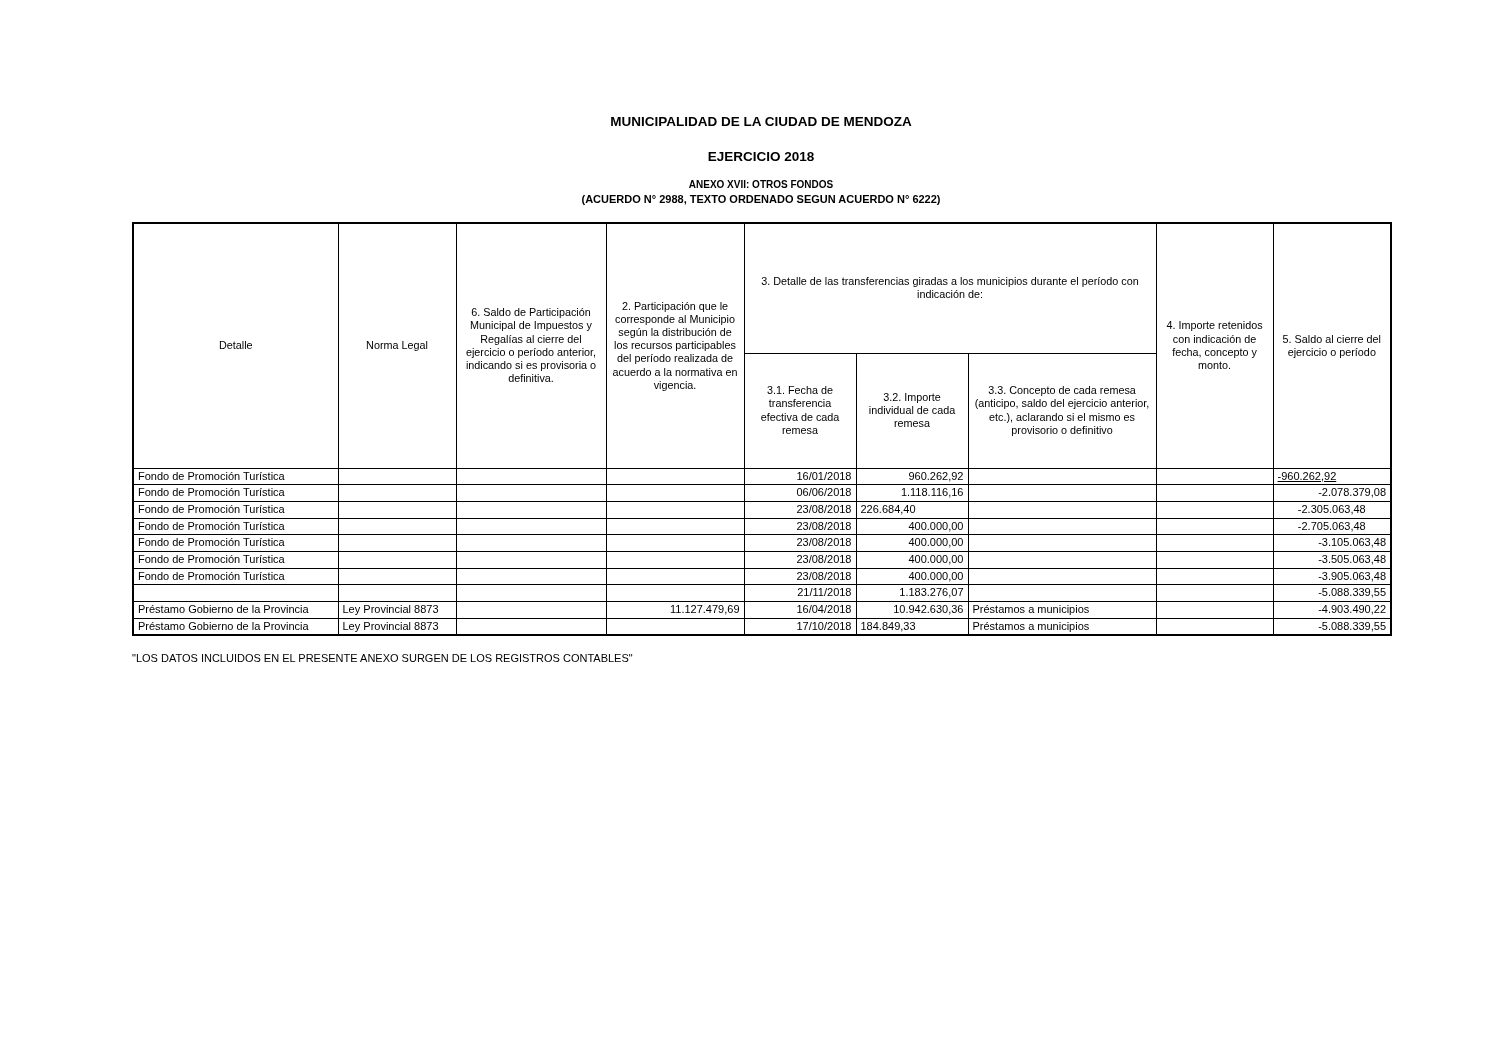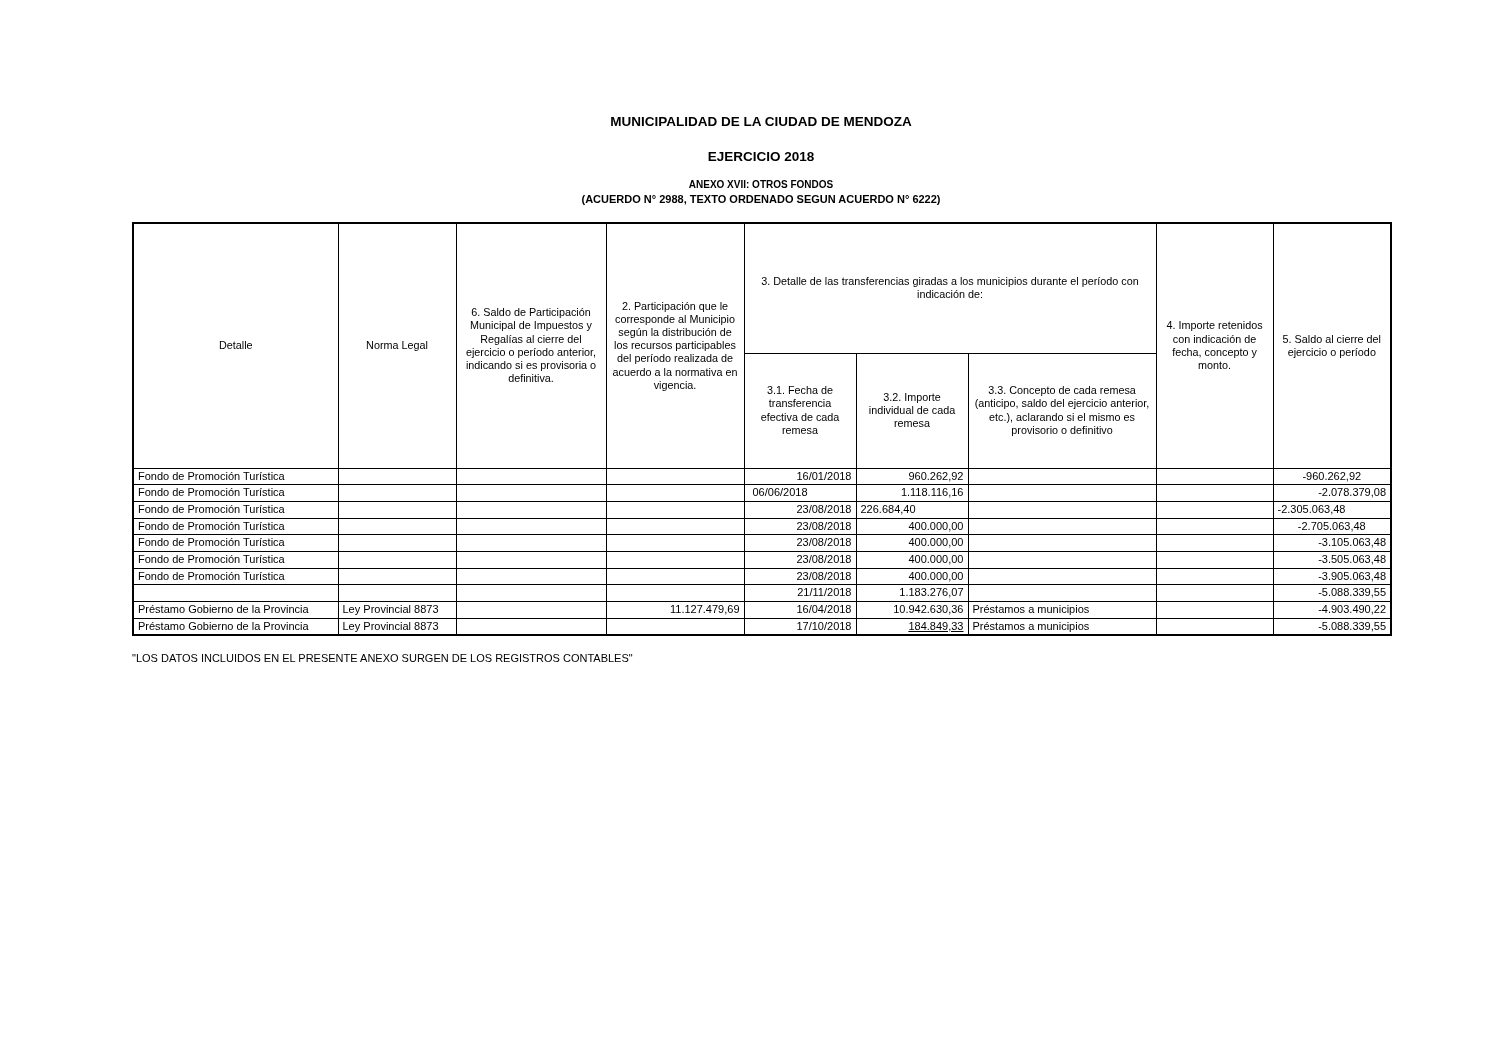--- a/index.html
+++ b/index.html
@@ -98,43 +98,43 @@
     <tbody>
         <tr>
           <td style="text-align: left;">Fondo de Promoción Turística</td>
           <td style="text-align: left;"></td>
           <td style="text-align: left;"></td>
           <td style="text-align: right;"></td>
           <td style="text-align: right;">16/01/2018</td>
           <td style="text-align: right;">960.262,92</td>
           <td style="text-align: left;"></td>
           <td style="text-align: left;"></td>
-          <td style="text-align: center;">-960.262,92</td>
-        </tr>
-        <tr>
-          <td style="text-align: left;">Fondo de Promoción Turística</td>
-          <td style="text-align: left;"></td>
-          <td style="text-align: left;"></td>
-          <td style="text-align: right;"></td>
-          <td style="text-align: left; padding-left: 8px;">06/06/2018</td>
+          <td style="text-align: left; text-decoration: underline;">-960.262,92</td>
+        </tr>
+        <tr>
+          <td style="text-align: left;">Fondo de Promoción Turística</td>
+          <td style="text-align: left;"></td>
+          <td style="text-align: left;"></td>
+          <td style="text-align: right;"></td>
+          <td style="text-align: right; padding-left: 8px;">06/06/2018</td>
           <td style="text-align: right;">1.118.116,16</td>
           <td style="text-align: left;"></td>
           <td style="text-align: left;"></td>
           <td style="text-align: right;">-2.078.379,08</td>
         </tr>
         <tr>
           <td style="text-align: left;">Fondo de Promoción Turística</td>
           <td style="text-align: left;"></td>
           <td style="text-align: left;"></td>
           <td style="text-align: right;"></td>
           <td style="text-align: right;">23/08/2018</td>
           <td style="">226.684,40</td>
           <td style="text-align: left;"></td>
           <td style="text-align: left;"></td>
-          <td style="text-align: left;">-2.305.063,48</td>
+          <td style="text-align: center;">-2.305.063,48</td>
         </tr>
         <tr>
           <td style="text-align: left;">Fondo de Promoción Turística</td>
           <td style="text-align: left;"></td>
           <td style="text-align: left;"></td>
           <td style="text-align: right;"></td>
           <td style="text-align: right;">23/08/2018</td>
           <td style="text-align: right;">400.000,00</td>
           <td style="text-align: left;"></td>
           <td style="text-align: left;"></td>
@@ -194,21 +194,21 @@
           <td style="text-align: left;">Préstamos a municipios</td>
           <td style="text-align: left;"></td>
           <td style="text-align: right;">-4.903.490,22</td>
         </tr>
         <tr>
           <td style="text-align: left;">Préstamo Gobierno de la Provincia</td>
           <td style="text-align: left;">Ley Provincial 8873</td>
           <td style="text-align: left;"></td>
           <td style="text-align: right;"></td>
           <td style="text-align: right;">17/10/2018</td>
-          <td style="text-align: right; text-decoration: underline;">184.849,33</td>
+          <td style="text-align: left;">184.849,33</td>
           <td style="text-align: left;">Préstamos a municipios</td>
           <td style="text-align: left;"></td>
           <td style="text-align: right;">-5.088.339,55</td>
         </tr>
       </tbody>
   </table>
 
   <div class="footer-note">"LOS DATOS INCLUIDOS EN EL PRESENTE ANEXO SURGEN DE LOS REGISTROS CONTABLES"</div>
 
 </div>

